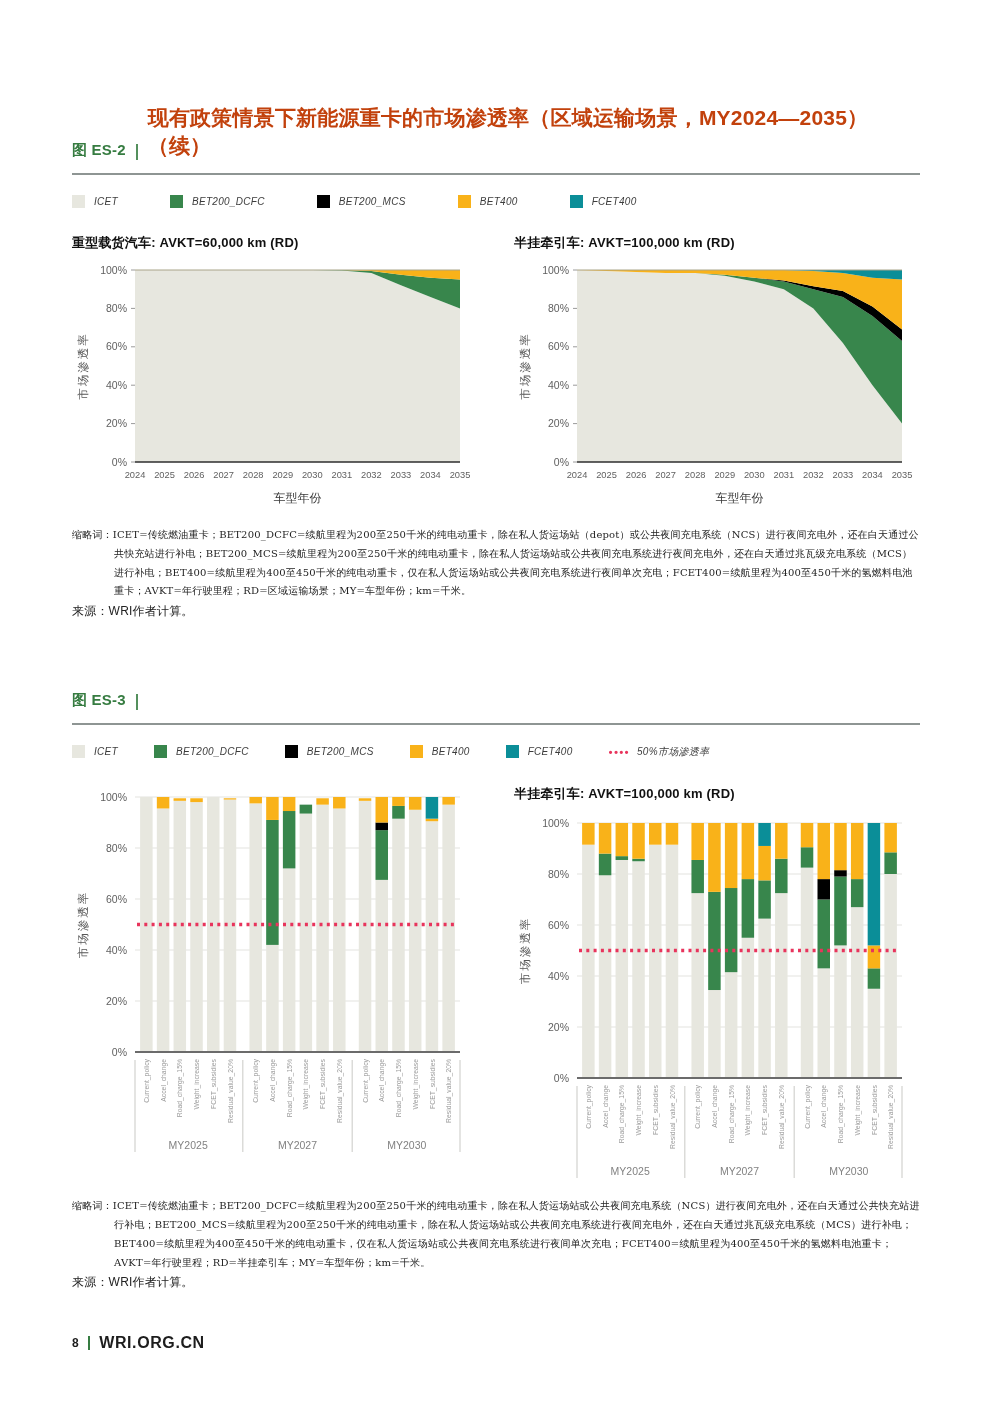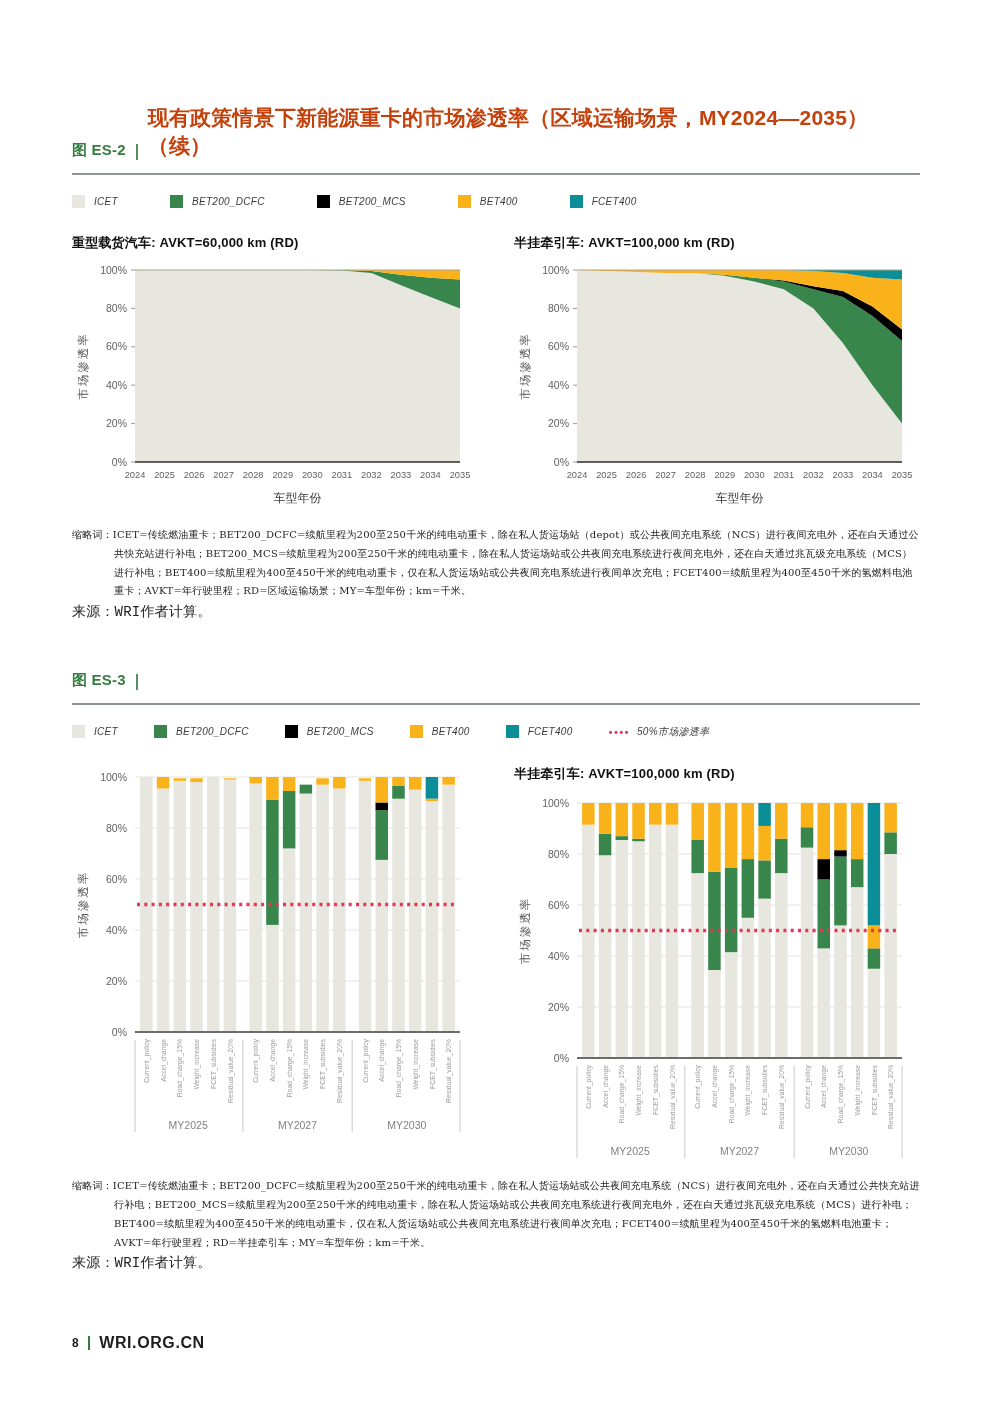--- a/index.html
+++ b/index.html
@@ -30,24 +30,24 @@
   .charts-row{display:flex;gap:22px;margin-top:26px;}
   .chart-col{width:424px;}
   .chart-subtitle{font-size:13px;font-weight:bold;color:#111;margin-bottom:8px;letter-spacing:.2px;}
   svg{display:block;}
   svg text{font-family:"Liberation Sans","DejaVu Sans",sans-serif;}
 
   
   .fig-note{margin-top:14px;font-family:"DejaVu Serif","Liberation Serif",serif;
     font-size:10px;color:#222;line-height:1.88;
     padding-left:42px;text-indent:-42px;letter-spacing:.2px;}
-  .fig-source{margin-top:2px;font-family:Liberation Mono, monospace;
-    font-size:14px;color:#222;letter-spacing:.2px;}
-
-  .section-gap{margin-top:50px;}
+  .fig-source{margin-top:2px;font-family:Liberation Sans, sans-serif;
+    font-size:12px;color:#222;letter-spacing:.2px;}
+
+  .section-gap{margin-top:71px;}
 
   
   .footer{position:absolute;left:72px;top:1334px;display:flex;align-items:center;}
   .footer .pg{font-size:12px;font-weight:bold;color:#1d1d1d;}
   .footer-bar{width:2.5px;height:14px;background:#367C41;margin:0 9px;}
   .footer .site{font-size:16px;font-weight:bold;color:#1d1d1d;letter-spacing:.6px;}
 </style>
 </head>
 <body>
 

